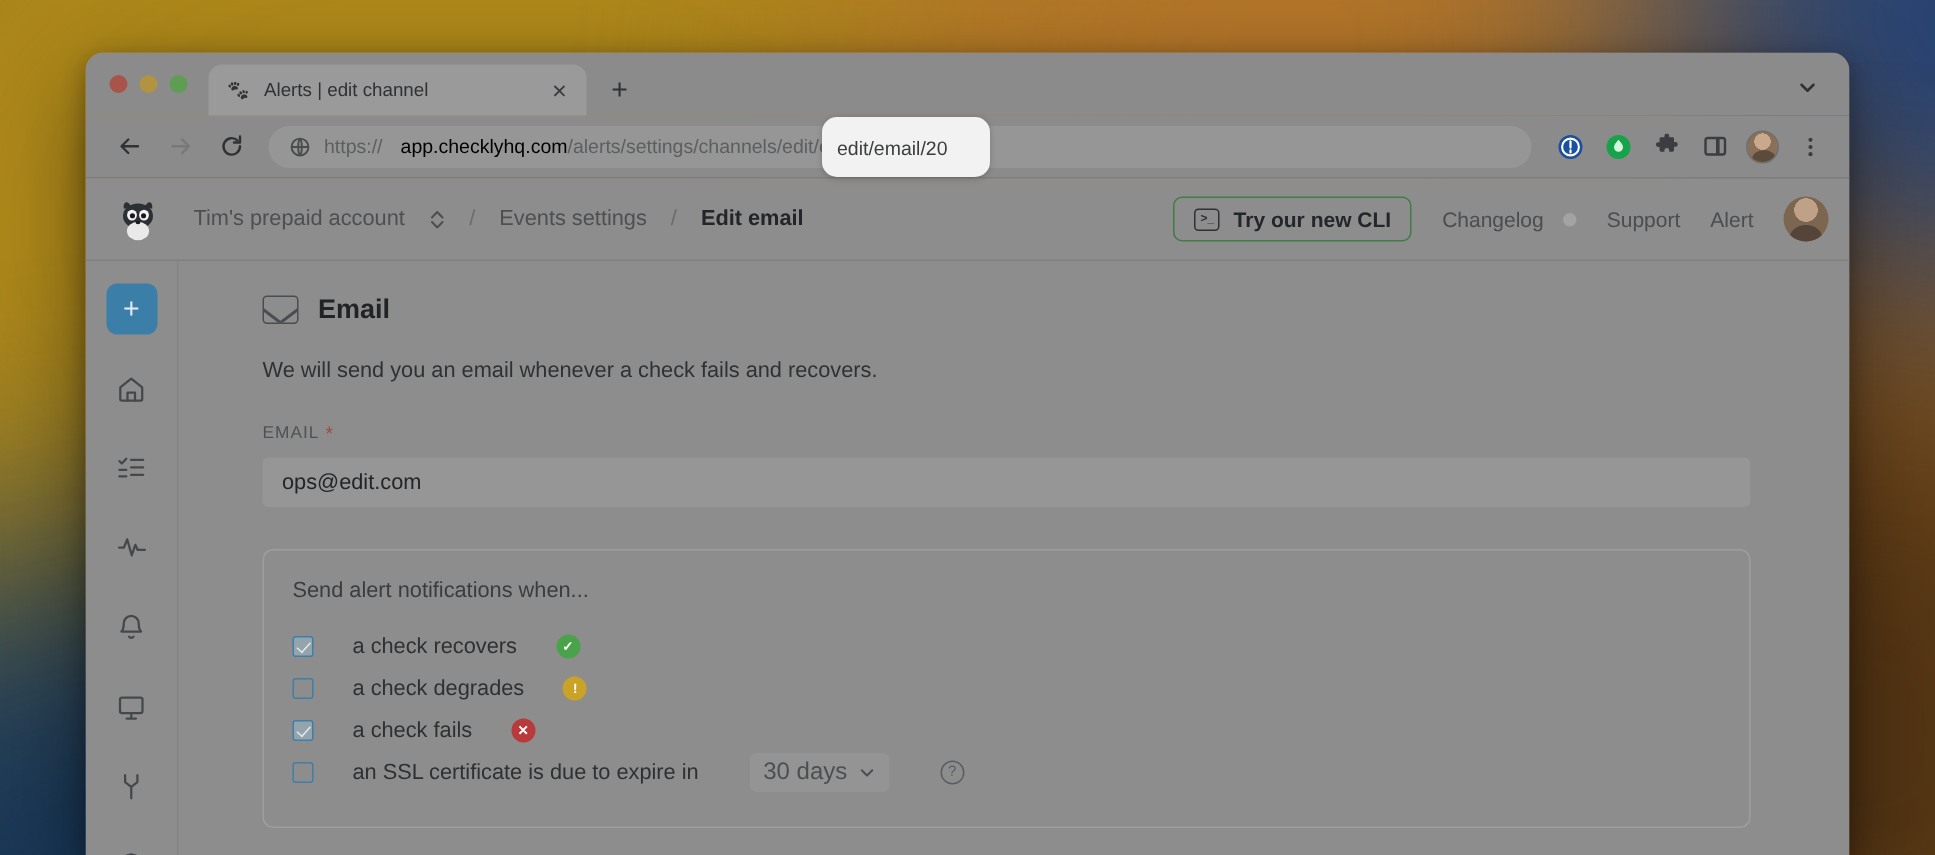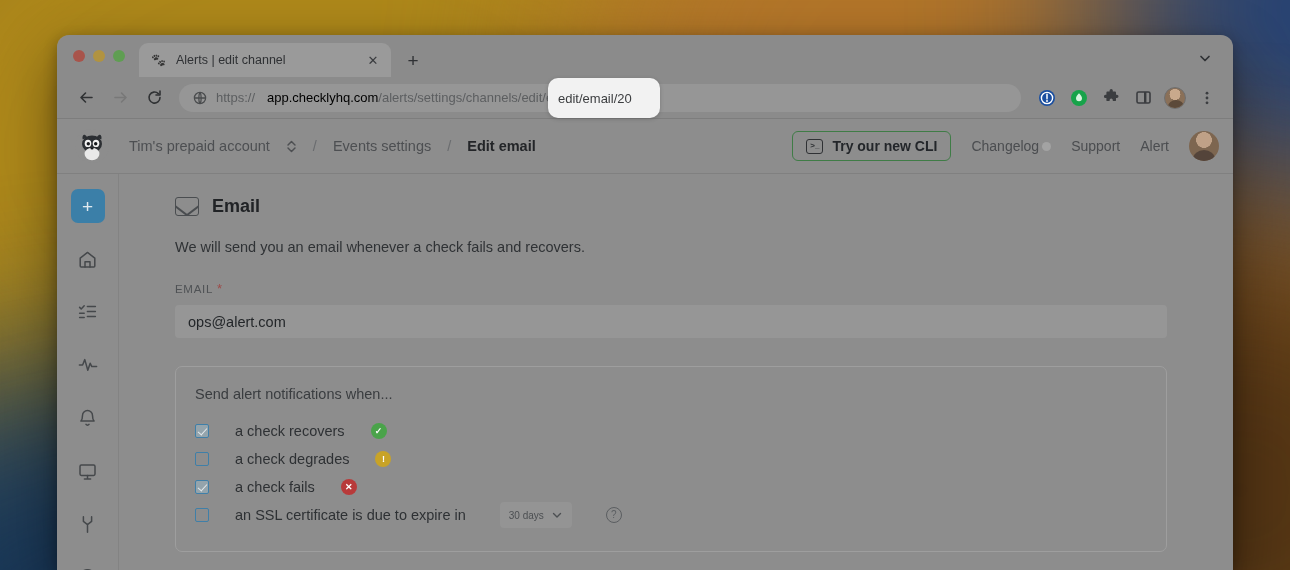--- a/index.html
+++ b/index.html
@@ -178,21 +178,21 @@
     font-size: 14px; font-weight: bold; color: #23262a;
     white-space: nowrap;
   }
   #cli-terminal-icon {
     width: 17px; height: 15px; flex: none;
     border: 1.6px solid #2f3134; border-radius: 3px;
     display: flex; align-items: center; justify-content: center;
     font-size: 8px; color: #2f3134; line-height: 1;
   }
   .header-link { font-size: 14px; color: #4b4d50; white-space: nowrap; }
-  #changelog-wrap { display: flex; align-items: center; gap: 3px; }
+  #changelog-wrap { display: flex; align-items: center; gap: 13px; }
   #changelog-dot { width: 9px; height: 9px; border-radius: 50%; background: #a3a3a3; }
   #user-avatar {
     width: 30px; height: 30px; border-radius: 50%;
     background: radial-gradient(circle at 50% 30%, #bfa187 0 30%, #7d6650 31% 100%);
     overflow: hidden; position: relative; flex: none;
   }
   #user-avatar::after {
     content: ""; position: absolute; left: 4px; bottom: -7px;
     width: 22px; height: 18px; border-radius: 50% 50% 0 0; background: #54443a;
   }
@@ -281,21 +281,21 @@
     width: 16px; height: 16px; flex: none; border-radius: 50%;
     display: flex; align-items: center; justify-content: center;
     color: #fff; font-size: 9px; line-height: 1; font-weight: bold;
   }
 
   #ssl-dropdown {
     margin-left: 8px; height: 26px;
     display: flex; align-items: center; gap: 7px;
     padding: 0 9px;
     background: #949494; border-radius: 4px;
-    font-size: 10px; color: #4c4f52; white-space: nowrap;
+    font-size: 16px; color: #4c4f52; white-space: nowrap;
   }
   #ssl-help-icon {
     width: 16px; height: 16px; margin-left: 8px; flex: none;
     border: 1.4px solid #5b5e61; border-radius: 50%;
     display: flex; align-items: center; justify-content: center;
     font-size: 10px; color: #5b5e61; line-height: 1;
   }
   svg { display: block; }
 </style>
 </head>
@@ -498,21 +498,21 @@
             <span id="email-envelope-icon"></span>
             <span id="channel-title">Email</span>
           </div>
 
           <div id="channel-description">We will send you an email whenever a check fails and recovers.</div>
 
           <div class="field-label">
             <span>EMAIL</span>
             <span class="required-star">*</span>
           </div>
-          <div id="email-input">ops@alert.com</div>
+          <div id="email-input">ops@edit.com</div>
 
           <div id="notification-card">
             <div id="notification-card-subtitle">Send alert notifications when...</div>
 
             <div class="event-row">
               <span class="checkbox checked"></span>
               <span class="event-label">a check recovers</span>
               <span class="status-badge" style="background:#4aa34a">✓</span>
             </div>
 

